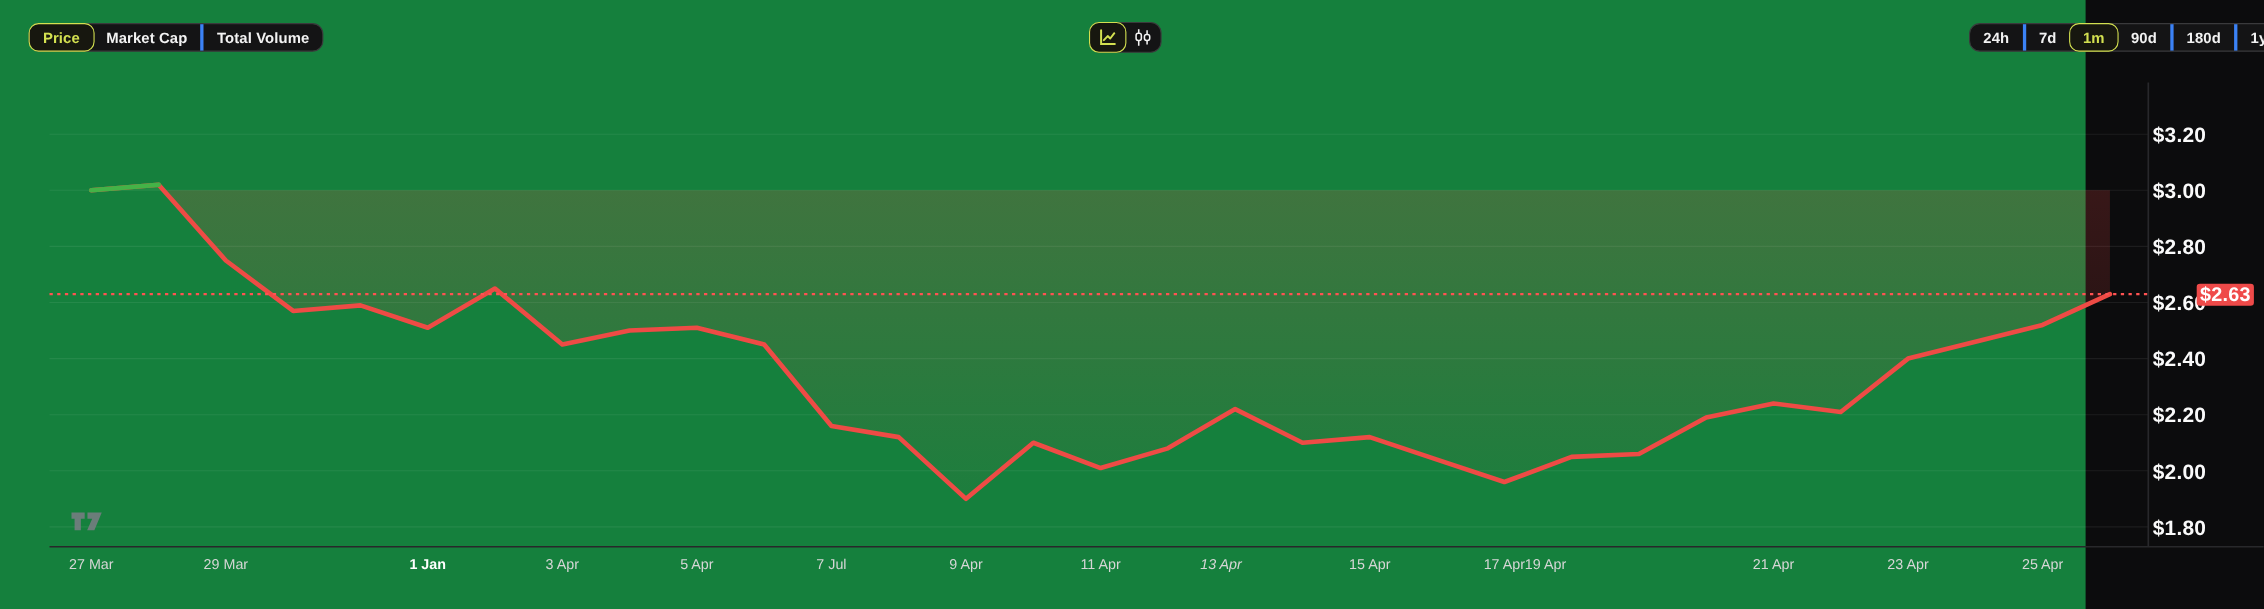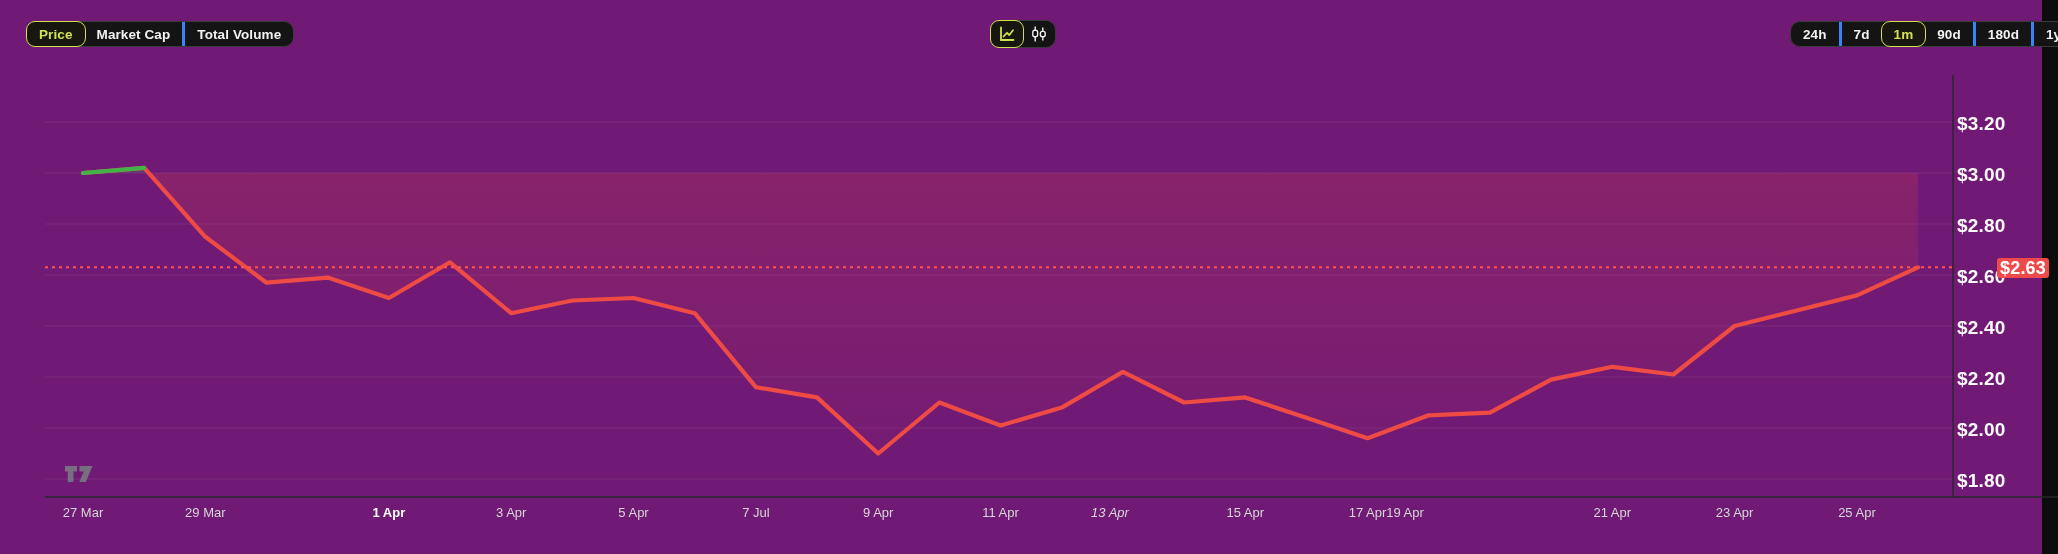--- a/index.html
+++ b/index.html
@@ -1,17 +1,17 @@
 <!DOCTYPE html>
 <html><head>
 <meta charset="utf-8">
 <style>
   html,body{margin:0;padding:0;background:#0c0c0d;width:2058px;height:554px;overflow:hidden;
     font-family:"Liberation Sans",sans-serif;-webkit-font-smoothing:antialiased;}
-  .stage{position:absolute;inset:0;width:2042px;height:554px;background:#701a75;}
+  .stage{position:absolute;inset:0;width:1896px;height:554px;background:#15803d;}
 
   
   .seg-group{position:absolute;display:inline-flex;align-items:stretch;background:#141415;
     border:1px solid #3a3a3c;border-radius:10px;box-sizing:border-box;}
   .seg-btn{display:flex;align-items:center;justify-content:center;padding:0 12px;
     color:#f2f2f2;font-size:13.5px;font-weight:600;white-space:nowrap;cursor:pointer;
     background:transparent;border:none;position:relative;box-sizing:border-box;letter-spacing:.1px;}
   .seg-btn.divider{border-left:3px solid #3b82f6;}
   .seg-btn.active{border:1px solid #d3e050;color:#d3e050;border-radius:9px;margin:-1px;z-index:2;background:#17170f;}
   .icon-btn{padding:0 7px;}
@@ -99,21 +99,21 @@
       <div class="ylabel" style="top: 226px;">$2.80</div>
       <div class="ylabel" style="top: 277px;">$2.60</div>
       <div class="ylabel" style="top: 328px;">$2.40</div>
       <div class="ylabel" style="top: 379px;">$2.20</div>
       <div class="ylabel" style="top: 430px;">$2.00</div>
       <div class="ylabel" style="top: 481px;">$1.80</div>
     </div>
   <div id="xAxis">
       <div class="xlabel" style="left: 83px;">27 Mar</div>
       <div class="xlabel" style="left: 205.34px;">29 Mar</div>
-      <div class="xlabel bold" style="left: 388.85px;">1 Apr</div>
+      <div class="xlabel bold" style="left: 388.85px;">1 Jan</div>
       <div class="xlabel" style="left: 511.19px;">3 Apr</div>
       <div class="xlabel" style="left: 633.53px;">5 Apr</div>
       <div class="xlabel" style="left: 755.87px;">7 Jul</div>
       <div class="xlabel" style="left: 878.21px;">9 Apr</div>
       <div class="xlabel" style="left: 1000.55px;">11 Apr</div>
       <div class="xlabel" style="left: 1110px; font-style: italic;">13 Apr</div>
       <div class="xlabel" style="left: 1245.23px;">15 Apr</div>
       <div class="xlabel" style="left: 1367.57px;">17 Apr</div>
       <div class="xlabel" style="left: 1405px;">19 Apr</div>
       <div class="xlabel" style="left: 1612.25px;">21 Apr</div>

